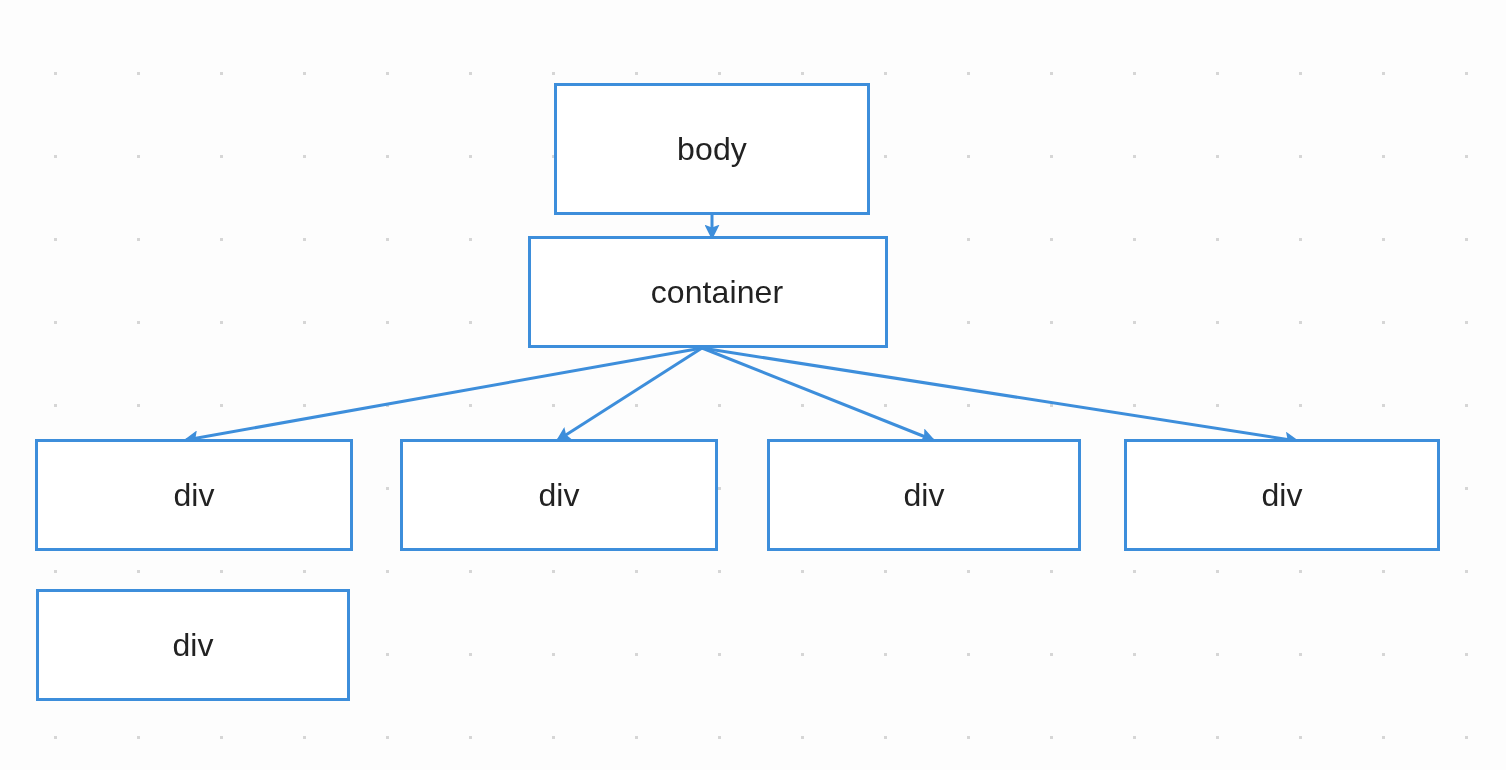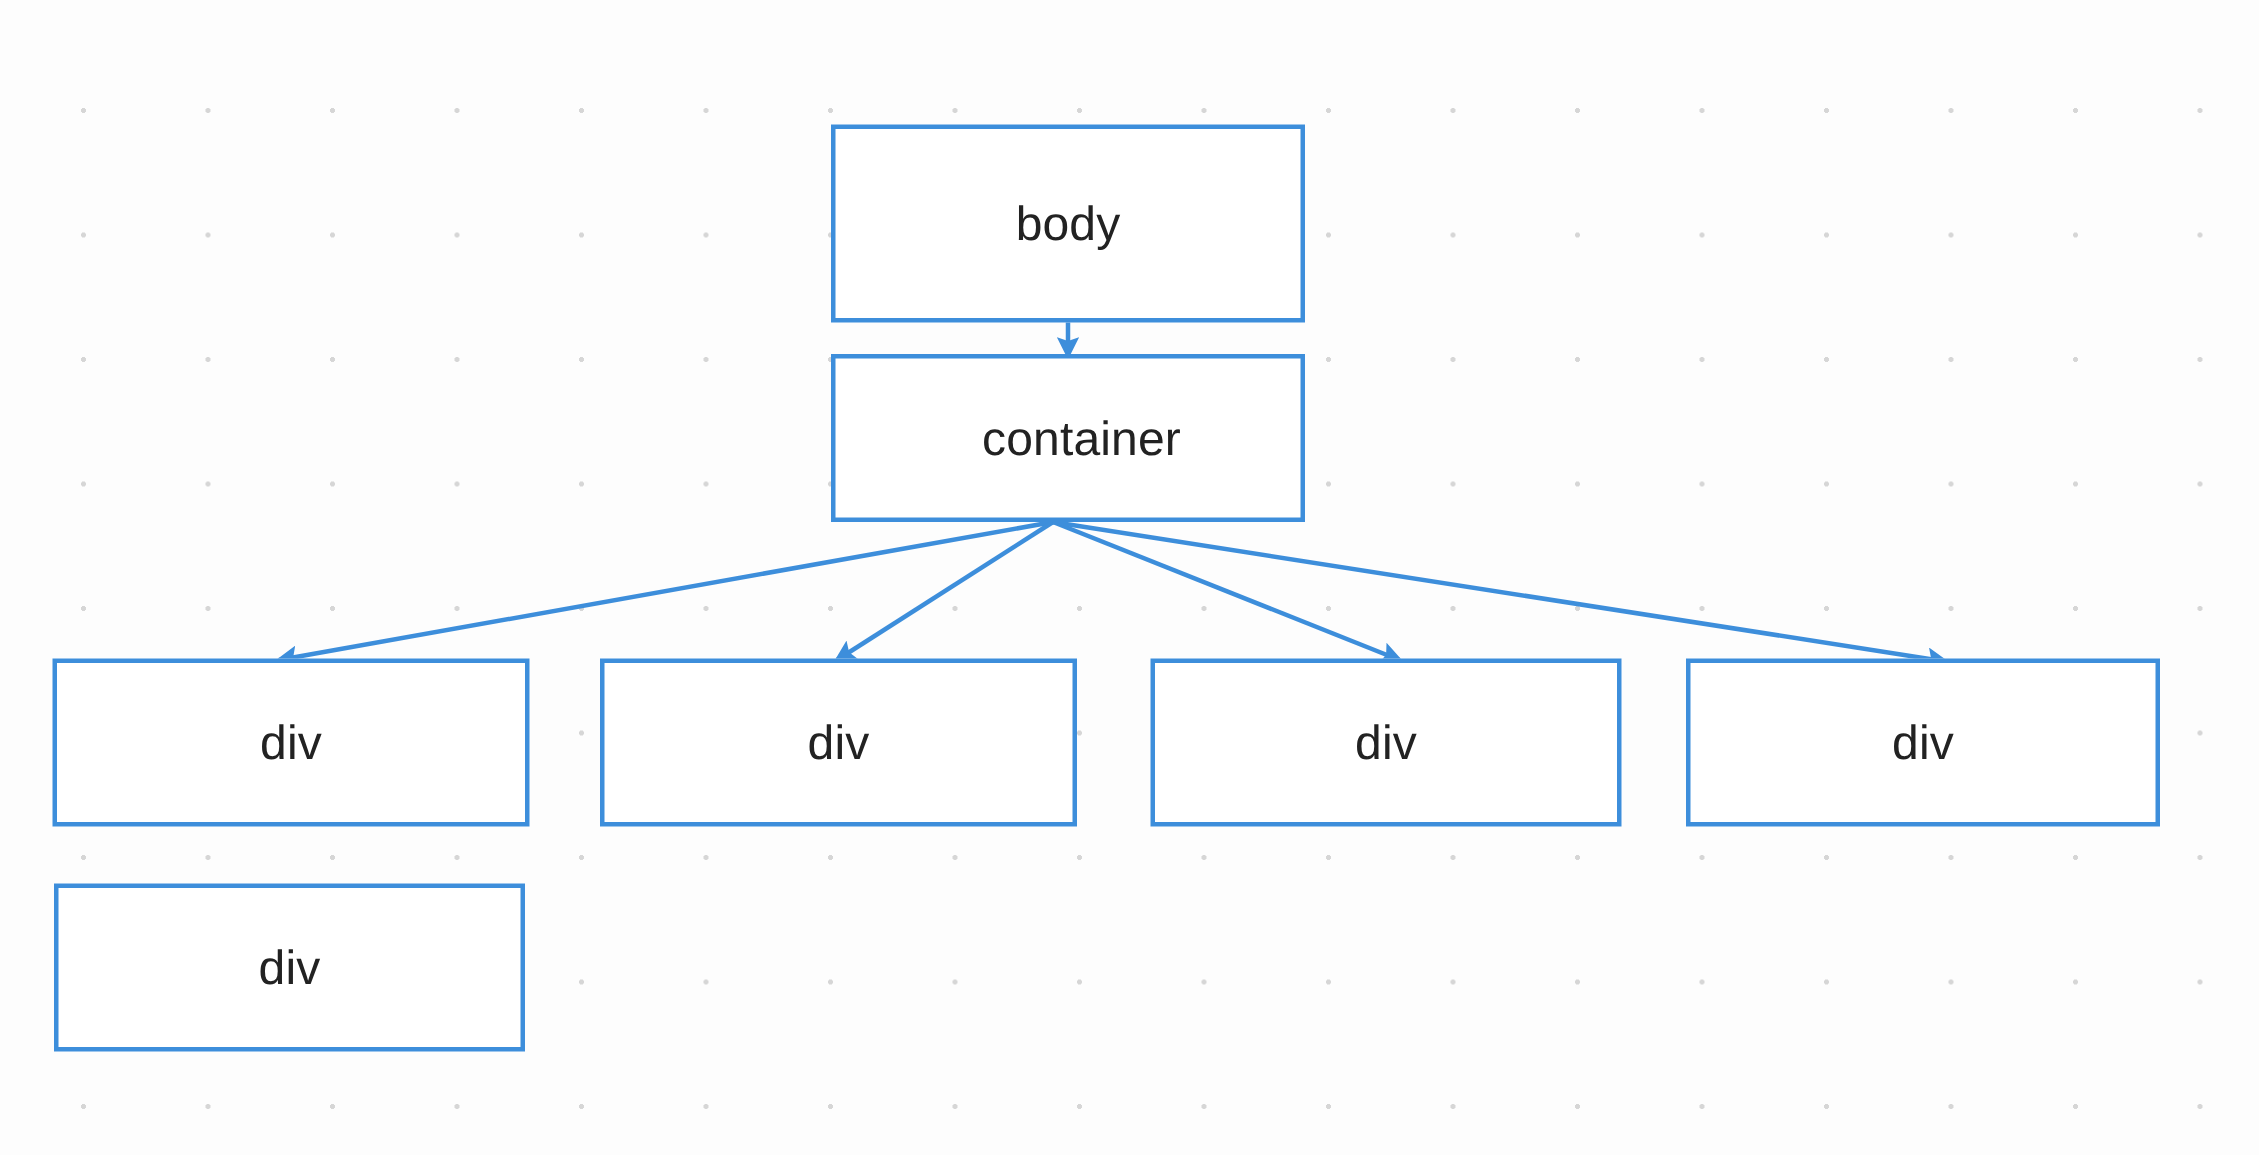--- a/index.html
+++ b/index.html
@@ -61,21 +61,21 @@
         <line x1="702" y1="348" x2="558" y2="440" stroke="#3d8edb" stroke-width="3" marker-end="url(#arrowhead)"></line>
         <line x1="702" y1="348" x2="933" y2="440" stroke="#3d8edb" stroke-width="3" marker-end="url(#arrowhead)"></line>
         <line x1="702" y1="348" x2="1297" y2="441" stroke="#3d8edb" stroke-width="3" marker-end="url(#arrowhead)"></line>
       </g>
   </svg>
 
   <div id="nodes-layer">
       <div class="node" style="left: 554px; top: 71px; width: 316px; height: 132px; border-color: rgb(61, 142, 219); border-width: 3px; background: rgb(255, 255, 255); margin-top: 12px;">
         <span class="node-label" style="color: rgb(34, 34, 34); font-size: 32px;">body</span>
       </div>
-      <div class="node" style="left: 554px; top: 236px; width: 316px; height: 112px; border-color: rgb(61, 142, 219); border-width: 3px; background: rgb(255, 255, 255); padding-left: 18px;">
+      <div class="node" style="left: 528px; top: 236px; width: 360px; height: 112px; border-color: rgb(61, 142, 219); border-width: 3px; background: rgb(255, 255, 255); padding-left: 18px;">
         <span class="node-label" style="color: rgb(34, 34, 34); font-size: 32px;">container</span>
       </div>
       <div class="node" style="left: 35px; top: 439px; width: 318px; height: 112px; border-color: rgb(61, 142, 219); border-width: 3px; background: rgb(255, 255, 255);">
         <span class="node-label" style="color: rgb(34, 34, 34); font-size: 32px;">div</span>
       </div>
       <div class="node" style="left: 400px; top: 439px; width: 318px; height: 112px; border-color: rgb(61, 142, 219); border-width: 3px; background: rgb(255, 255, 255);">
         <span class="node-label" style="color: rgb(34, 34, 34); font-size: 32px;">div</span>
       </div>
       <div class="node" style="left: 767px; top: 439px; width: 314px; height: 112px; border-color: rgb(61, 142, 219); border-width: 3px; background: rgb(255, 255, 255);">
         <span class="node-label" style="color: rgb(34, 34, 34); font-size: 32px;">div</span>

